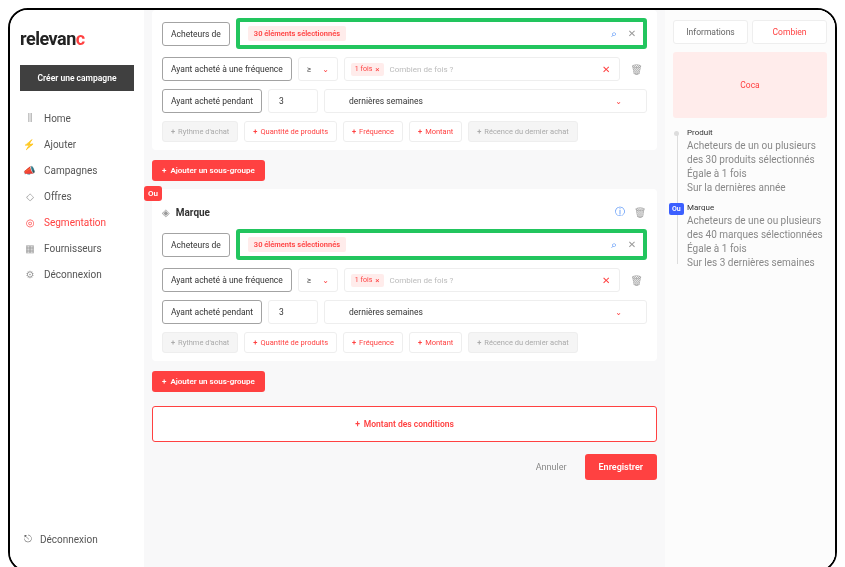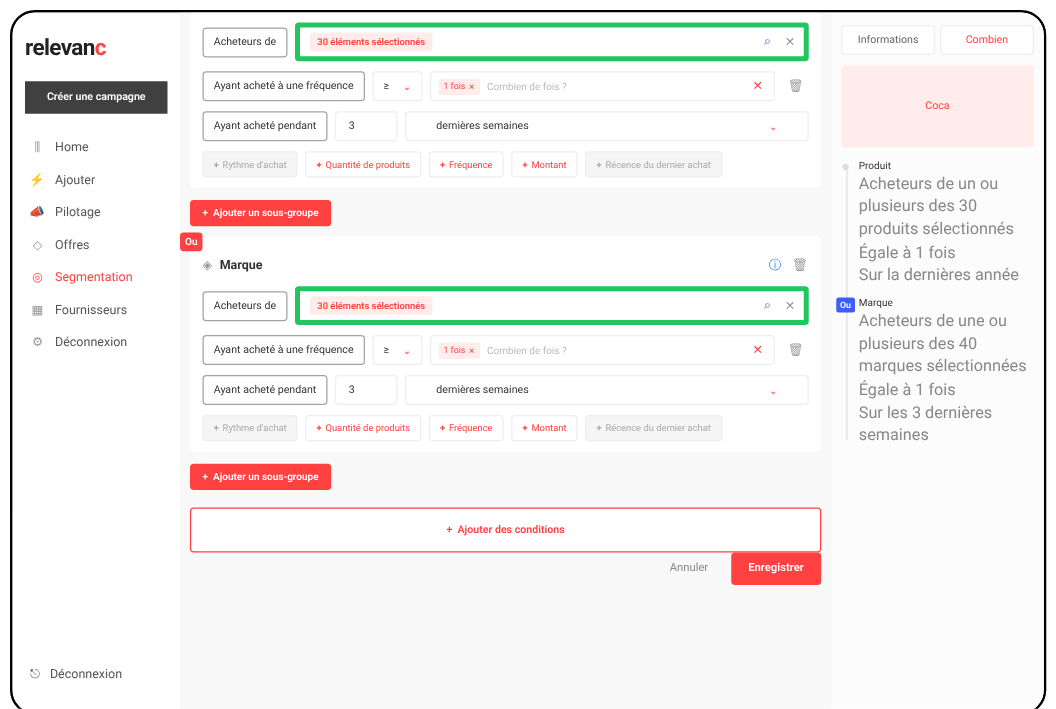--- a/index.html
+++ b/index.html
@@ -38,34 +38,34 @@
 .filter-row { display: flex; gap: 6px; flex-wrap: wrap; }
 .filter-btn { border: 1px solid #eee; border-radius: 3px; padding: 5px 8px; font-size: 7.5px; color: #aaa; background: #f5f5f5; cursor: pointer; display: inline-flex; align-items: center; gap: 3px; }
 .filter-btn.active { color: #ff4141; background: #fff; border-color: #eee; }
 .filter-btn .plus { font-weight: 700; }
 .add-subgroup { background: #ff4141; color: #fff; border: none; border-radius: 3px; padding: 6px 10px; font-size: 8px; font-weight: 600; cursor: pointer; display: inline-flex; align-items: center; gap: 4px; margin-bottom: 8px; }
 .section-header { display: flex; align-items: center; padding: 8px 0 10px 0; gap: 6px; }
 .section-header .title { font-size: 10px; font-weight: 700; color: #333; }
 .section-header .ico { color: #999; font-size: 10px; }
 .section-header .right-icons { margin-left: auto; display: flex; gap: 6px; }
 .add-conditions { border: 1px solid #ff4141; color: #ff4141; background: #fff; border-radius: 3px; padding: 12px; text-align: center; font-size: 8.5px; font-weight: 600; cursor: pointer; margin-top: 6px; display: flex; align-items: center; justify-content: center; gap: 4px; }
-.footer-actions { display: flex; justify-content: flex-end; gap: 8px; margin-top: 0; align-items: center; }
+.footer-actions { display: flex; justify-content: flex-end; gap: 8px; margin-top: 12px; align-items: center; }
 .cancel-btn { background: transparent; border: none; color: #888; font-size: 9px; cursor: pointer; padding: 8px 10px; }
 .save-btn { background: #ff4141; color: #fff; border: none; border-radius: 3px; padding: 8px 14px; font-size: 9px; font-weight: 600; cursor: pointer; }
 .right-panel { width: 170px; padding: 10px 8px; background: #fcfcfc; }
 .tabs { display: flex; gap: 4px; margin-bottom: 8px; }
 .tab { flex: 1; text-align: center; font-size: 8.5px; padding: 6px; border: 1px solid #eee; border-radius: 3px; background: #fff; cursor: pointer; color: #666; }
 .tab.active { color: #ff4141; }
 .review-name { background: #ffeceb; border-radius: 3px; padding: 28px; text-align: center; font-size: 8.5px; color: #ff4141; margin-bottom: 10px; }
 .timeline { position: relative; padding-left: 14px; }
 .timeline::before { content: ''; position: absolute; left: 4px; top: 6px; bottom: 6px; width: 1px; background: #ddd; }
 .tl-block { margin-bottom: 8px; position: relative; }
 .tl-block::before { content: ''; position: absolute; left: -13px; top: 3px; width: 5px; height: 5px; border-radius: 50%; background: #ddd; }
 .tl-title { font-size: 8px; font-weight: 400; color: #333; margin-bottom: 2px; }
-.tl-line { font-size: 13px; color: #888; line-height: 1.4; }
+.tl-line { font-size: 10px; color: #888; line-height: 1.4; }
 .ou-tl { position: absolute; left: -18px; top: 0; background: #3b5fff; color: #fff; font-size: 7px; font-weight: 600; padding: 2px 3px; border-radius: 2px; }
 .main::-webkit-scrollbar { width: 6px; }
 .main::-webkit-scrollbar-thumb { background: #ddd; border-radius: 3px; }
 </style>
 </head>
 <body>
 
 <div class="frame">
 <div class="app">
 
@@ -78,21 +78,21 @@
       <div class="nav-item">
             <span class="ico">⫼</span>
             <span>Home</span>
           </div>
       <div class="nav-item">
             <span class="ico">⚡</span>
             <span>Ajouter</span>
           </div>
       <div class="nav-item">
             <span class="ico">📣</span>
-            <span>Pilotage</span>
+            <span>Campagnes</span>
           </div>
       <div class="nav-item">
             <span class="ico">◇</span>
             <span>Offres</span>
           </div>
       <div class="nav-item active">
             <span class="ico">◎</span>
             <span>Segmentation</span>
           </div>
       <div class="nav-item">
@@ -242,21 +242,21 @@
       </div>
     </div>
 
     <button class="add-subgroup">
           <span>+</span>
           <span>Ajouter un sous-groupe</span>
         </button>
 
     <div class="add-conditions">
           <span>+</span>
-          <span>Ajouter des conditions</span>
+          <span>Montant des conditions</span>
         </div>
 
     <div class="footer-actions">
       <button class="cancel-btn">Annuler</button>
       <button class="save-btn">Enregistrer</button>
     </div>
   </div>
 
   <div class="right-panel">
     <div class="tabs">

